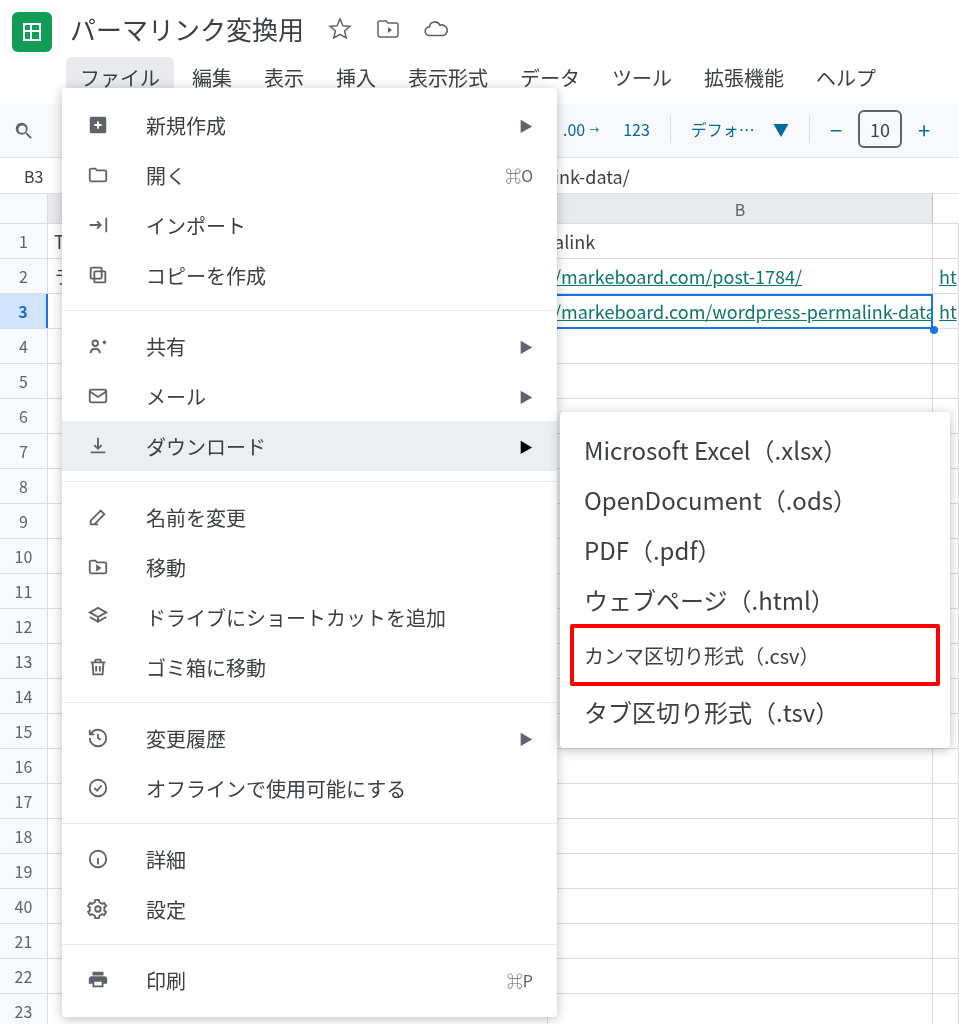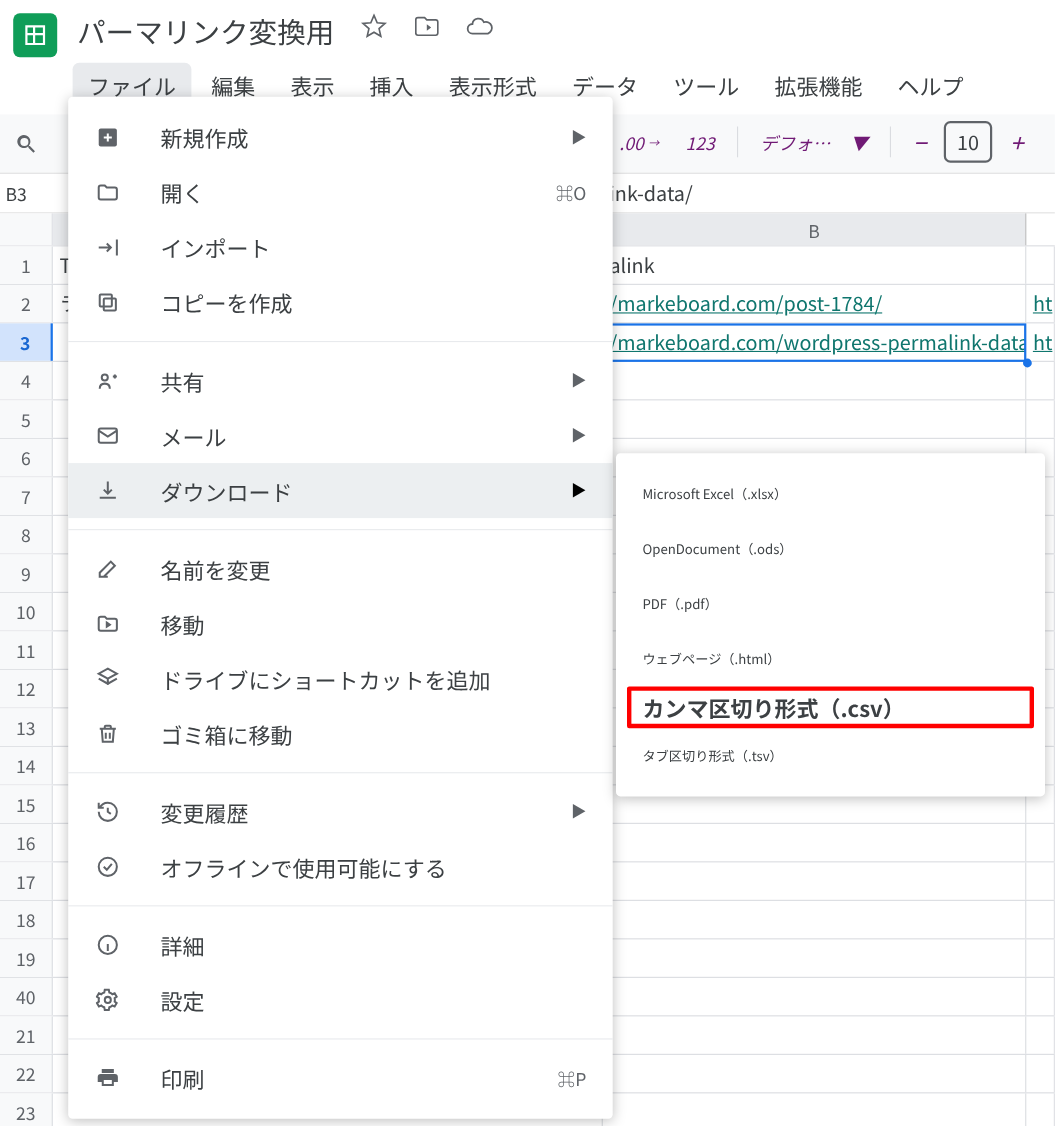--- a/index.html
+++ b/index.html
@@ -2,41 +2,41 @@
 <html><head>
 <meta charset="utf-8">
 <style>
 * { box-sizing: border-box; margin: 0; padding: 0; }
 body { font-family: "Hiragino Kaku Gothic ProN", "Noto Sans CJK JP", Arial, sans-serif; background: #fff; color: #3c4043; width: 959px; height: 1024px; overflow: hidden; position: relative; }
 
 
 .header { display: flex; align-items: flex-start; padding: 8px 12px 0 12px; }
 .logo { width: 40px; height: 40px; background: #0f9d58; border-radius: 6px; display: flex; align-items: center; justify-content: center; margin-right: 14px; margin-top: 4px; }
 .logo svg { fill: #fff; }
-.title-row { display: flex; gap: 16px; }
+.title-row { display: flex; align-items: center; gap: 16px; }
 .title { font-size: 26px; color: #3c4043; padding: 2px 4px; }
 .title-icon { color: #5f6368; display: flex; align-items: center; justify-content: center; width: 32px; height: 32px; border-radius: 50%; }
 .title-icon svg { fill: #5f6368; }
 
 
 .menubar { display: flex; gap: 4px; padding: 6px 0; margin-top: 2px; }
 .menubar-item { font-size: 20px; padding: 6px 14px; border-radius: 6px; cursor: pointer; }
 .menubar-item.active { background: #e8eaed; }
 
 
 .toolbar { height: 54px; border-bottom: 1px solid #e0e0e0; background: #f8f9fa; display: flex; align-items: center; padding: 0 10px; gap: 10px; }
 .toolbar-search-icon { width: 28px; height: 28px; color: #5f6368; display:flex; align-items:center; justify-content:center;}
 .toolbar-right { position: absolute; left: 555px; top: 102px; display: flex; align-items: center; gap: 8px; height: 54px; }
-.tbbtn { font-size: 16px; color: #701a75; padding: 4px 8px; display:flex; align-items:center; gap:4px;font-style:italic;}
+.tbbtn { font-size: 16px; color: #0369a1; padding: 4px 8px; display:flex; align-items:center; gap:4px;}
 .tbsep { width: 1px; height: 28px; background: #dadce0; margin: 0 4px;}
 .fontsize-box { border: 2px solid #5f6368; border-radius: 6px; padding: 4px 10px; font-size: 18px; }
 
 
 .fxrow { display: flex; align-items: center; height: 36px; border-bottom: 1px solid #e0e0e0; }
-.cellref { width: 54px; padding-left: 5px; font-size: 16px; color: #3c4043; }
+.cellref { width: 54px; padding-left: 24px; font-size: 16px; color: #3c4043; }
 .fxval { padding-left: 500px; font-size: 18px; color: #3c4043; }
 
 
 .grid { position: relative; }
 .colhead-row { display:flex; height: 30px; border-bottom: 1px solid #dadce0; }
 .corner { width: 48px; border-right: 1px solid #dadce0; background: #f8f9fa;}
 .colhead { flex: 0 0 auto; text-align: center; font-size: 16px; color: #5f6368; background: #e8eaed; border-right: 1px solid #c0c0c0; line-height: 30px;}
 .col-a { width: 500px; }
 .col-b { width: 385px; }
 .row { display:flex; height: 35px; border-bottom: 1px solid #dadce0; }
@@ -55,22 +55,22 @@
 .menu-item.hover { background: #eceff1; }
 .menu-item .icon { width: 24px; height: 24px; display:flex; align-items:center; justify-content:center; color:#5f6368; flex-shrink:0;}
 .menu-item .label { flex: 1; }
 .menu-item .shortcut { color: #5f6368; font-size: 16px; }
 .menu-item .arrow { color: #5f6368; font-size: 14px; }
 .menu-item .arrow.solid { color: #000; }
 .menu-sep { height: 1px; background: #e8eaed; margin: 10px 0; }
 
 
 .submenu { position: absolute; left: 560px; top: 412px; width: 390px; background: #fff; border-radius: 4px; box-shadow: 0 2px 12px rgba(0,0,0,0.25); padding: 12px 0; z-index: 11; }
-.submenu-item { display: flex; align-items: center; height: 50px; padding: 0 24px; font-size: 12px; color: #3c4043; cursor: pointer; }
-.highlight-box { border: 4px solid #ff0000; margin: 0 10px; padding: 0 10px; height: 38px; display:flex; align-items:center; font-size:20px; border-radius:2px;font-weight:bold;}
+.submenu-item { display: flex; align-items: center; height: 50px; padding: 0 24px; font-size: 24px; color: #3c4043; cursor: pointer; }
+.highlight-box { border: 4px solid #ff0000; margin: 0 10px; padding: 0 10px; height: 62px; display:flex; align-items:center; font-size:20px; border-radius:2px;}
 
 svg { display: block; }
 </style>
 </head>
 <body>
 
 <div class="header">
   <div class="logo">
     <svg width="24" height="24" viewBox="0 0 24 24">
         <path d="M3 3h18v18H3V3zm2 2v5h5V5H5zm7 0v5h7V5h-7zM5 12v7h5v-7H5zm7 0v7h7v-7h-7z"></path>

